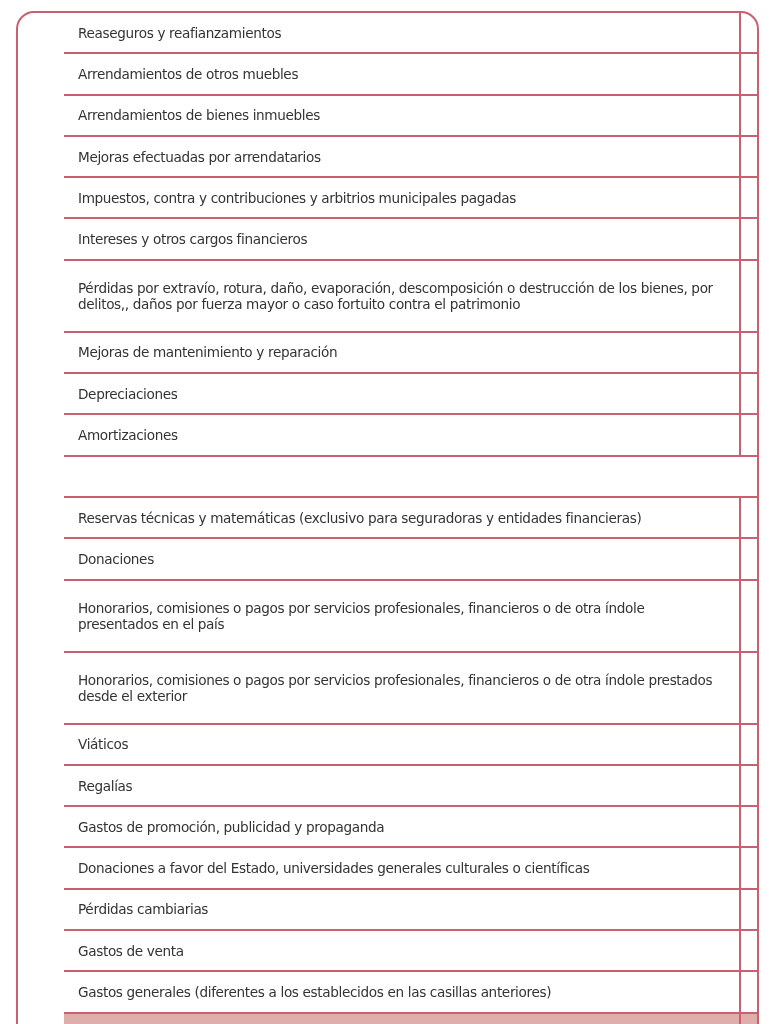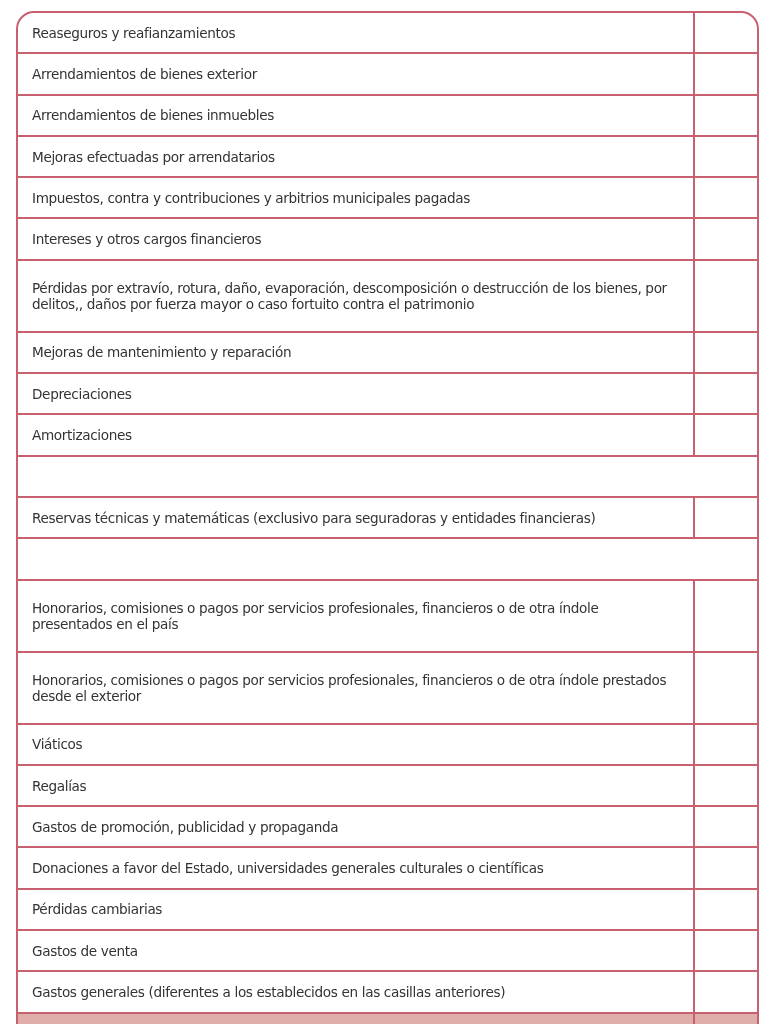--- a/index.html
+++ b/index.html
@@ -2,21 +2,21 @@
 <html><head>
 <meta charset="utf-8">
 <style>
   html, body { margin: 0; padding: 0; background: #ffffff; }
   body { width: 769px; height: 1024px; position: relative; overflow: hidden; }
   .table {
     position: absolute; left: 16px; top: 11px; width: 743px;
     border: 2px solid #c9606f; border-radius: 18px; overflow: hidden;
     box-sizing: border-box; background: #fff;
   }
-  .row { display: flex; border-bottom: 2px solid #c9606f; box-sizing: border-box; }
+  .row { display: flex; border-bottom: 2px solid #c9606f; box-sizing: border-box; margin-left: 46px; }
   .row:last-child { border-bottom: none; }
   .row.single { height: 41.3px; }
   .row.double { height: 72px; }
   .label {
     flex: 0 0 677px; box-sizing: border-box; padding: 0 14px;
     border-right: 2px solid #c9606f; display: flex; align-items: center;
     font-family: "DejaVu Sans", sans-serif; font-size: 13.6px; line-height: 16px;
     color: #333333; letter-spacing: -0.35px;
   }
   .value {
@@ -30,21 +30,21 @@
 </style>
 </head>
 <body>
 
 <div class="table">
   <div class="row single">
       <div class="label">Reaseguros y reafianzamientos</div>
       <div class="value"></div>
     </div>
   <div class="row single">
-      <div class="label">Arrendamientos de bienes exterior</div>
+      <div class="label">Arrendamientos de otros muebles</div>
       <div class="value"></div>
     </div>
   <div class="row single">
       <div class="label">Arrendamientos de bienes inmuebles</div>
       <div class="value"></div>
     </div>
   <div class="row single">
       <div class="label">Mejoras efectuadas por arrendatarios</div>
       <div class="value"></div>
     </div>
@@ -73,20 +73,21 @@
       <div class="value"></div>
     </div>
   <div class="row single">
       <div class="value"></div>
     </div>
   <div class="row single">
       <div class="label">Reservas técnicas y matemáticas (exclusivo para seguradoras y entidades financieras)</div>
       <div class="value"></div>
     </div>
   <div class="row single">
+      <div class="label">Donaciones</div>
       <div class="value"></div>
     </div>
   <div class="row double">
       <div class="label">Honorarios, comisiones o pagos por servicios profesionales, financieros o de otra índole presentados en el país</div>
       <div class="value"></div>
     </div>
   <div class="row double">
       <div class="label">Honorarios, comisiones o pagos por servicios profesionales, financieros o de otra índole prestados desde el exterior</div>
       <div class="value"></div>
     </div>

